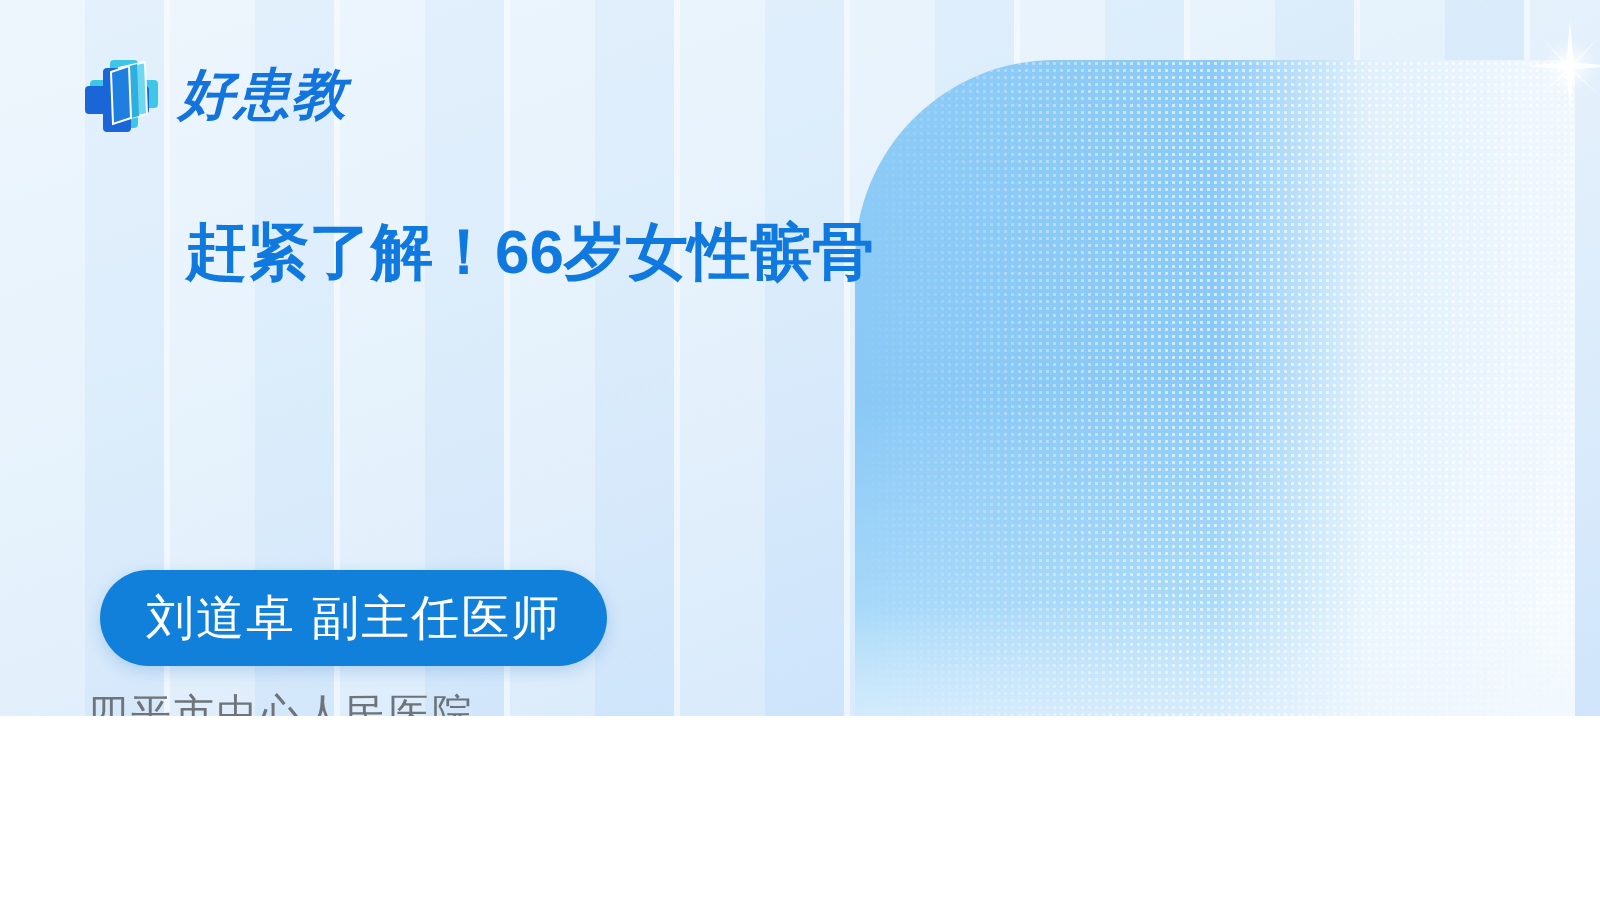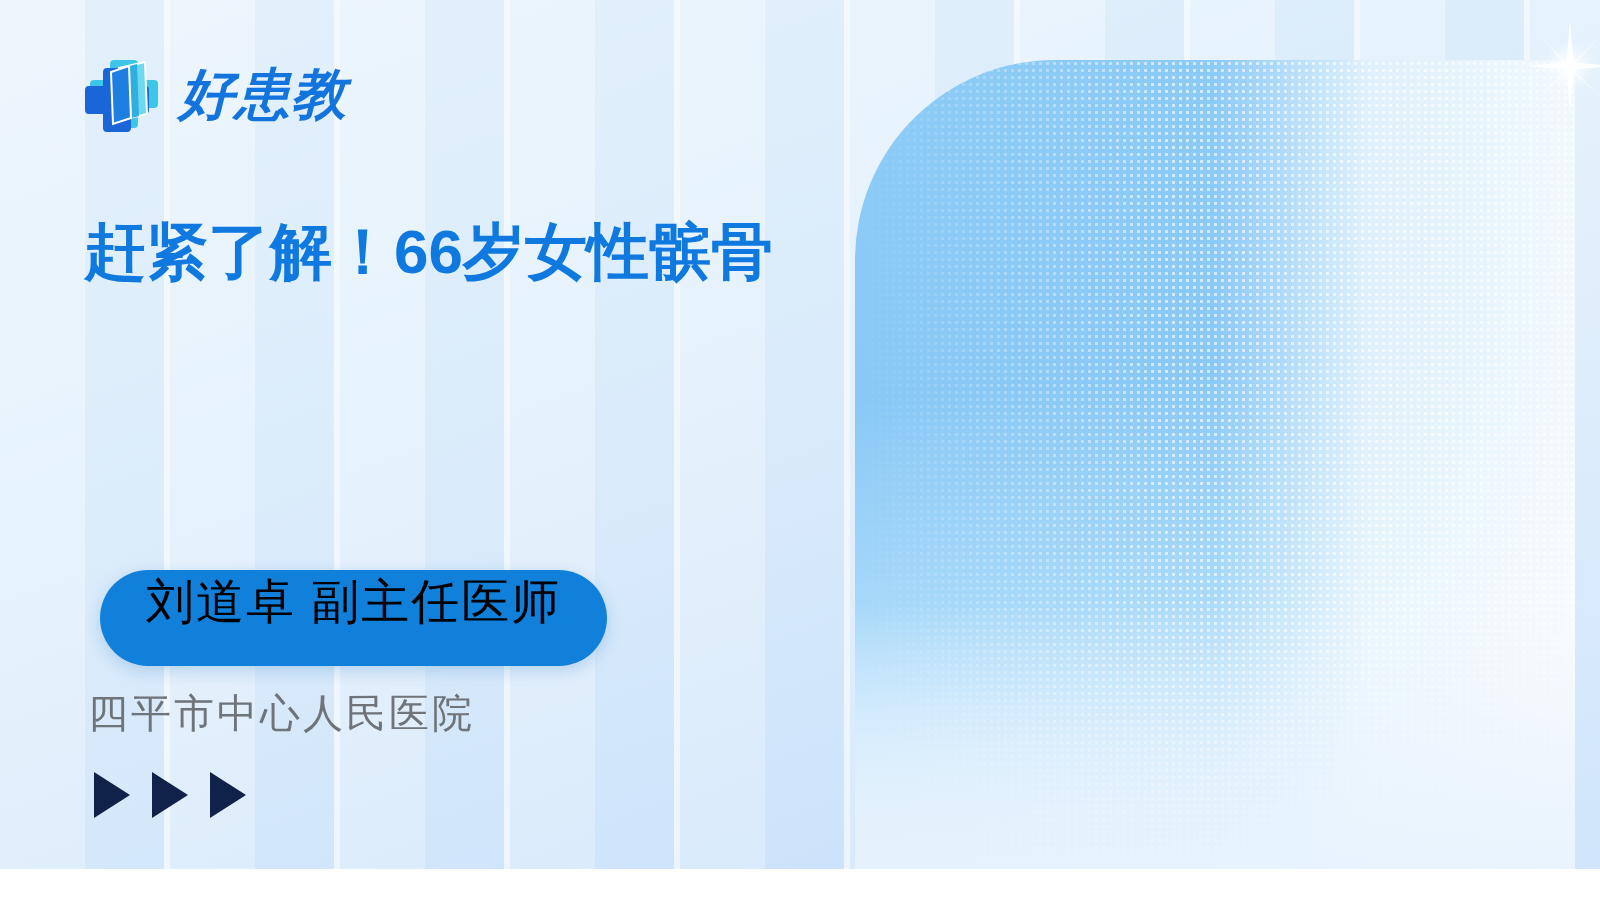--- a/index.html
+++ b/index.html
@@ -3,21 +3,21 @@
 <meta charset="utf-8">
 <style>
   * { margin:0; padding:0; box-sizing:border-box; }
   html, body {
     width:1600px; height:900px;
     font-family:"Liberation Sans","DejaVu Sans",sans-serif;
     overflow:hidden;
   }
   #stage {
     position:relative;
-    width:1600px; height:869px;
+    width:1600px; height:716px;
     background:
       linear-gradient(160deg, #eaf4fd 0%, #e4f1fc 28%, #dcecfb 55%, #cfe5fb 82%, #c6e0fa 100%);
     overflow:hidden;
   }
 
   
   .stripes {
     position:absolute; inset:0;
     background:
       repeating-linear-gradient(
@@ -77,28 +77,28 @@
   
   .logo-row { position:absolute; left:85px; top:56px; display:flex; align-items:center; gap:16px; }
   .logo-mark { position:relative; width:78px; height:76px; flex:none; }
   .brand-name { font-size:55px; font-weight:900; color:#1274DC; letter-spacing:1px; font-style:italic; line-height:1; }
 
   .headline {
     position:absolute; left:84px; top:208px; width:790px;
     font-size:62px; font-weight:900; line-height:88px; color:#0F79E0;
     letter-spacing:0px;
   }
-  .headline span { display:block; white-space:nowrap; }
+  .headline span { display:block; white-space:nowrap;text-align:right; }
 
   .badge {
     position:absolute; left:100px; top:570px;
     height:96px; padding:0 46px;
-    display:flex; align-items:flex-start;
+    display:flex; align-items:center;
     background:#1180DB; border-radius:48px;
-    color:#000000; font-size:48px; font-weight:500; letter-spacing:2px;
+    color:#ffffff; font-size:48px; font-weight:500; letter-spacing:2px;
     box-shadow:0 5px 16px rgba(24,110,190,.22);
   }
 
   .hospital {
     position:absolute; left:88px; top:686px;
     font-size:40px; color:#6E7479; letter-spacing:3px; font-weight:400;
   }
 
   .arrows { position:absolute; left:94px; top:772px; display:flex; gap:22px; }
   .tri {

